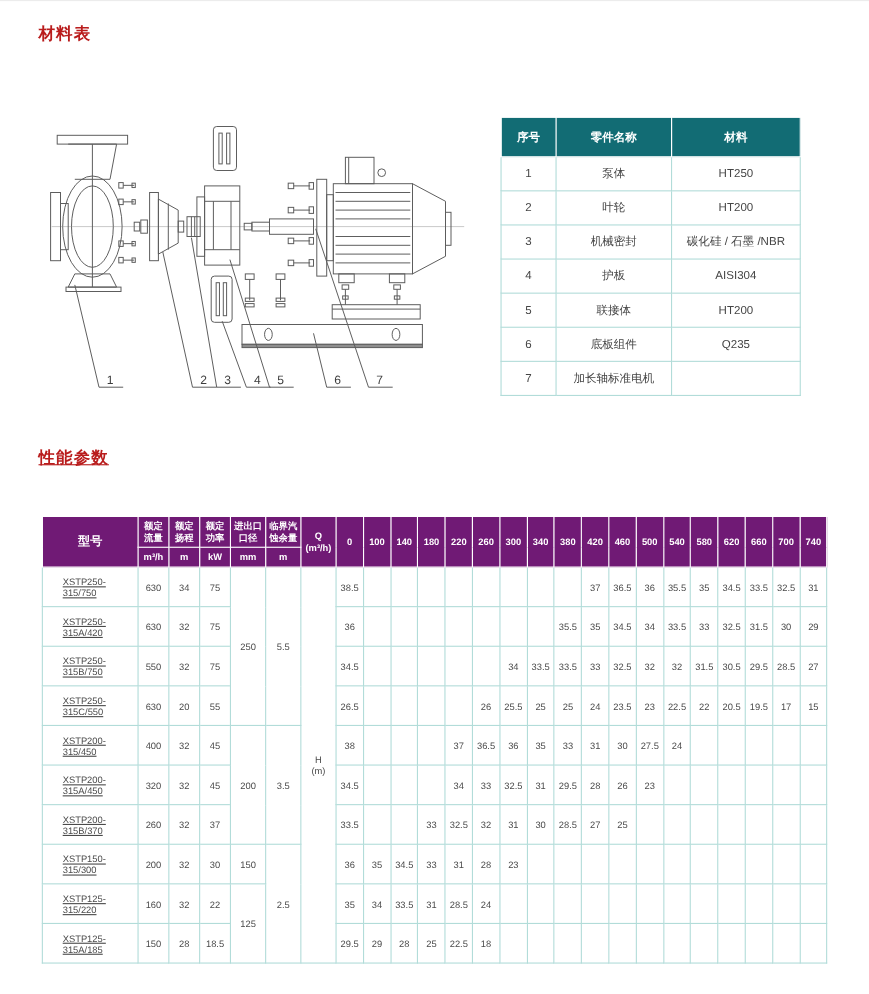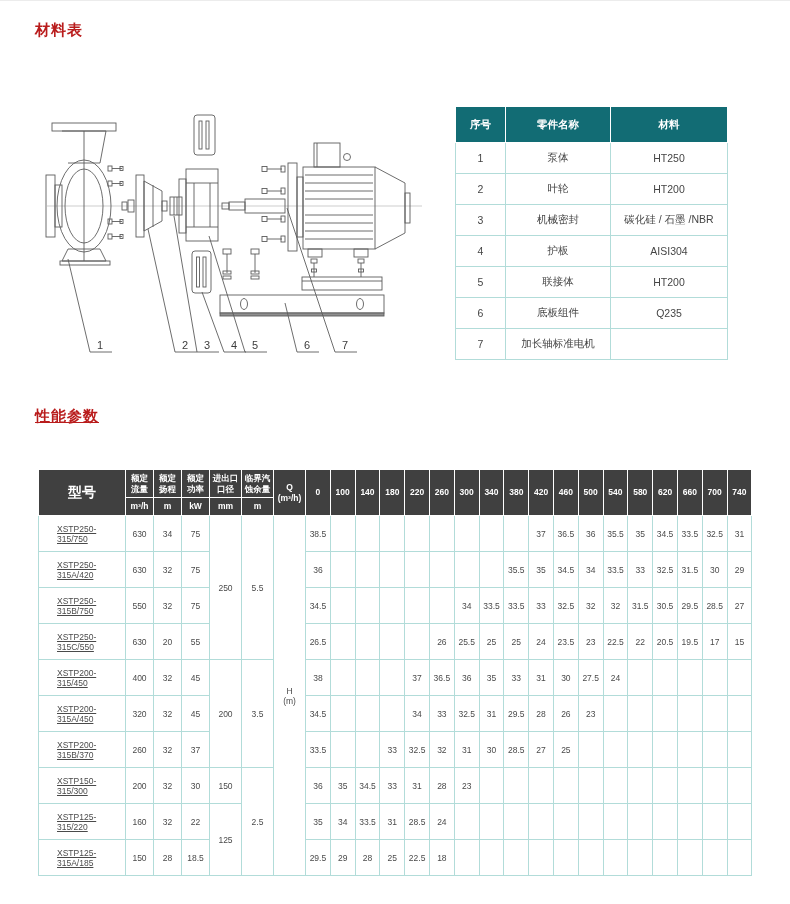--- a/index.html
+++ b/index.html
@@ -36,27 +36,27 @@
     text-align:center; height:31px; background:#fff;
   }
 
   
   #performance-table {
     position:absolute; left:38px; top:468px;
     width:714px; border-collapse:collapse; table-layout:fixed;
     font-size:8.5px;
   }
   #performance-table th {
-    background:#404040; color:#fff; border:1px solid #ffffff;
+    background:#701a75; color:#fff; border:1px solid #ffffff;
     font-weight:bold; padding:1px; line-height:1.2; font-size:8.5px;
     text-align:center; vertical-align:middle;
   }
   #performance-table tr.h-row1 th { height:28px; }
   #performance-table tr.h-row2 th { height:18px; }
-  #performance-table th.model-h { font-size:14px; }
+  #performance-table th.model-h { font-size:11px; }
   #performance-table td {
     border:1px solid #b2dcd9; text-align:center; color:#4a4a4a;
     height:36px; background:#fff;
   }
   #performance-table td.model { text-align:left; padding-left:18px;text-decoration:underline; }
   .pre { white-space:pre-line; }
 
   
   svg text.callout { font-family:"Liberation Sans", sans-serif; font-size:11px; fill:#3c3c3c; }
 </style>

